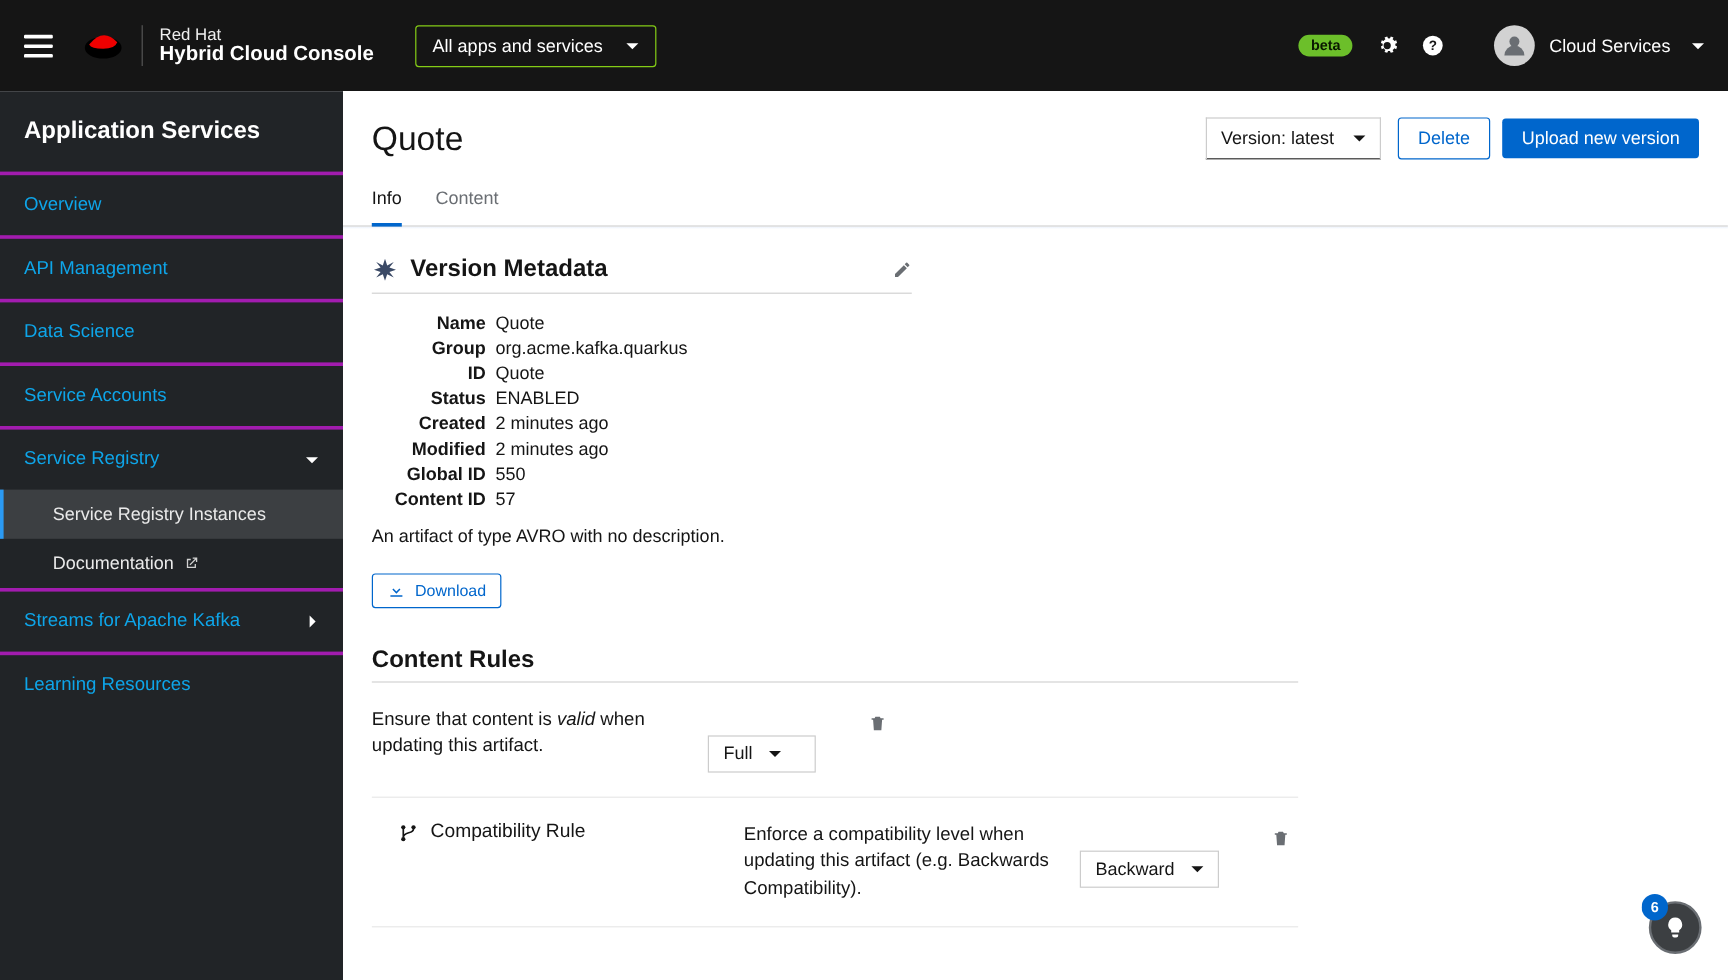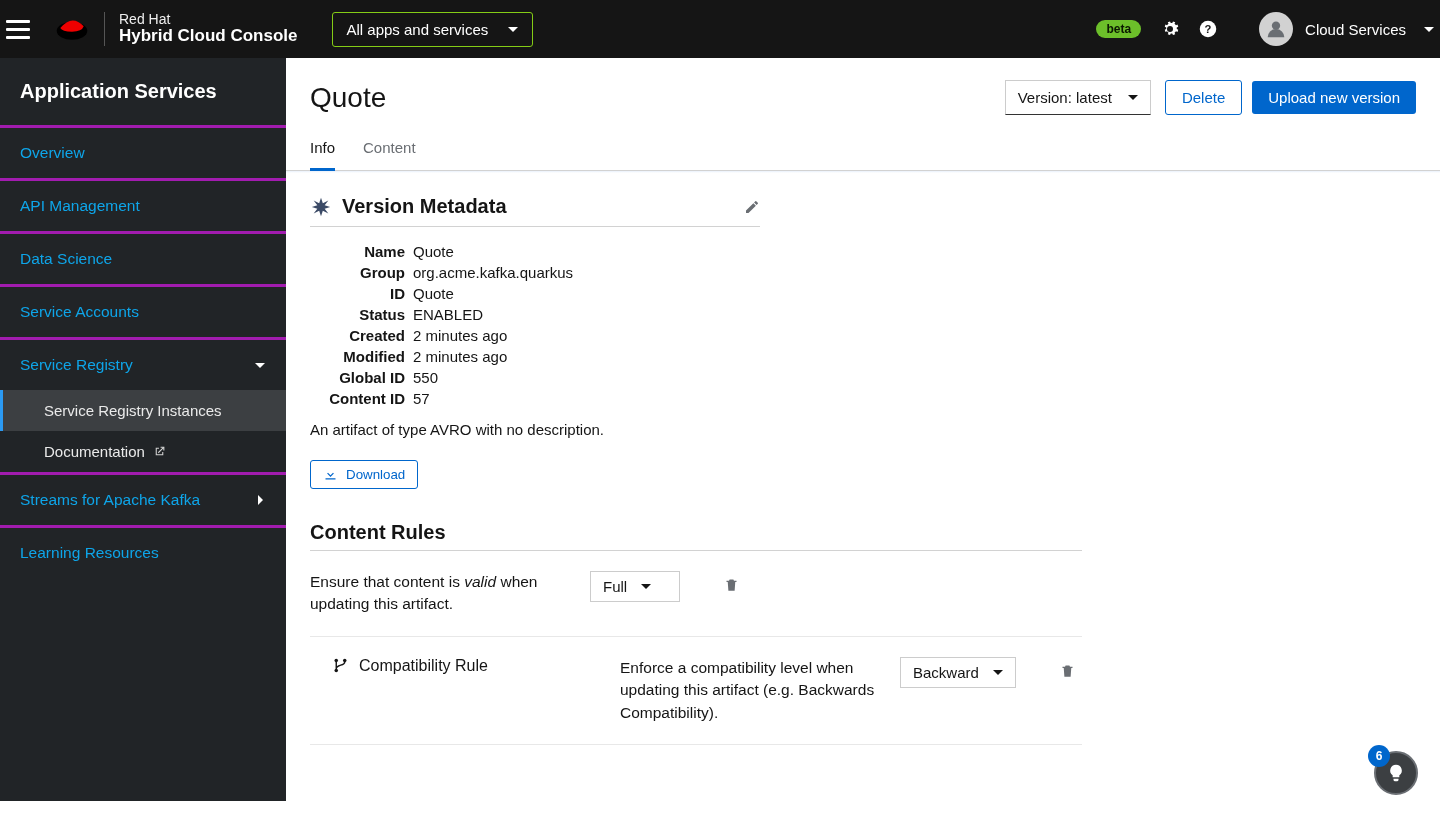--- a/index.html
+++ b/index.html
@@ -1,17 +1,17 @@
 <!DOCTYPE html>
 <html><head>
 <meta charset="utf-8">
 <style>
   * { box-sizing: border-box; margin: 0; padding: 0; }
   body { font-family: "RedHatText", "Helvetica Neue", Arial, sans-serif; font-size: 15px; color: #151515; background: #fff; }
-  .header { background: #151515; color: #fff; height: 58px; display: flex; align-items: center; padding: 0 6px; }
+  .header { background: #151515; color: #fff; height: 76px; display: flex; align-items: center; padding: 0 20px; }
   .hamburger { width: 24px; display: flex; flex-direction: column; gap: 5px; cursor: pointer; margin-right: 24px; }
   .hamburger span { height: 3px; background: #fff; border-radius: 1px; }
   .logo-wrap { display: flex; align-items: center; gap: 14px; margin-right: 22px; }
   .hat { width: 36px; height: 28px; }
   .brand-text { display: flex; flex-direction: column; line-height: 1.1; border-left: 1px solid #555; padding-left: 14px; }
   .brand-text .l1 { font-size: 14px; color: #eee; }
   .brand-text .l2 { font-size: 17px; font-weight: 600; color: #fff; }
   .apps-dropdown { margin-left: 12px; border: 1px solid #84cc16; border-radius: 3px; padding: 8px 14px; display: flex; align-items: center; gap: 20px; color: #fff; cursor: pointer; }
   .apps-dropdown .caret { border-top: 5px solid #fff; border-left: 5px solid transparent; border-right: 5px solid transparent; }
   .header-spacer { flex: 1; }
@@ -55,21 +55,21 @@
   .desc-text { margin-top: 12px; font-size: 15px; color: #151515; }
   .download-btn { margin-top: 22px; display:inline-flex; align-items:center; gap:8px; border:1px solid #0066cc; color:#0066cc; background:#fff; padding:6px 12px; border-radius:3px; cursor:pointer; }
   .download-btn svg { width:15px; height:15px; fill:#0066cc; }
 
   .rules-title { font-size: 20px; font-weight: 600; margin-top: 32px; border-bottom: 1px solid #d2d2d2; padding-bottom: 6px; }
   .rule-row { display:flex; align-items:flex-start; padding: 20px 0; border-bottom: 1px solid #e8e8e8; gap: 20px; }
   .rule-name { width: 290px; display:flex; align-items:center; gap:10px; font-size:16px; padding-left: 22px;}
   .rule-name svg { width:17px; height:17px; fill:#151515; }
   .rule-desc { width: 260px; color:#151515; font-size:15.5px; line-height:1.45; }
   .rule-desc .italic { font-style: italic; }
-  .rule-select { border:1px solid #ccc; background:#fff; padding:6px 12px; display:flex; align-items:center; gap:14px; cursor:pointer; min-width:90px; }
+  .rule-select { border:1px solid #ccc; background:#fff; padding:6px 12px; display:flex; align-items:center; gap:14px; cursor:pointer; min-width:90px;margin-top:24px; }
   .rule-select .caret { border-top: 5px solid #151515; border-left: 5px solid transparent; border-right: 5px solid transparent; }
   .trash { width:15px; height:16px; fill:#6a6e73; cursor:pointer; margin-left: 24px; margin-top:6px; }
 
   .beacon { position: fixed; bottom: 22px; right: 22px; }
   .beacon-circle { width: 44px; height: 44px; border-radius: 50%; background: #3c3f42; display:flex; align-items:center; justify-content:center; cursor:pointer; border: 2px solid #6a6e73;}
   .beacon-circle svg { width:20px; height:20px; fill:#fff; }
   .beacon-badge { position:absolute; top:-6px; left:-6px; background:#0066cc; color:#fff; width:22px; height:22px; border-radius:50%; display:flex; align-items:center; justify-content:center; font-size:12px; font-weight:600; }
 </style>
 </head>
 <body>

